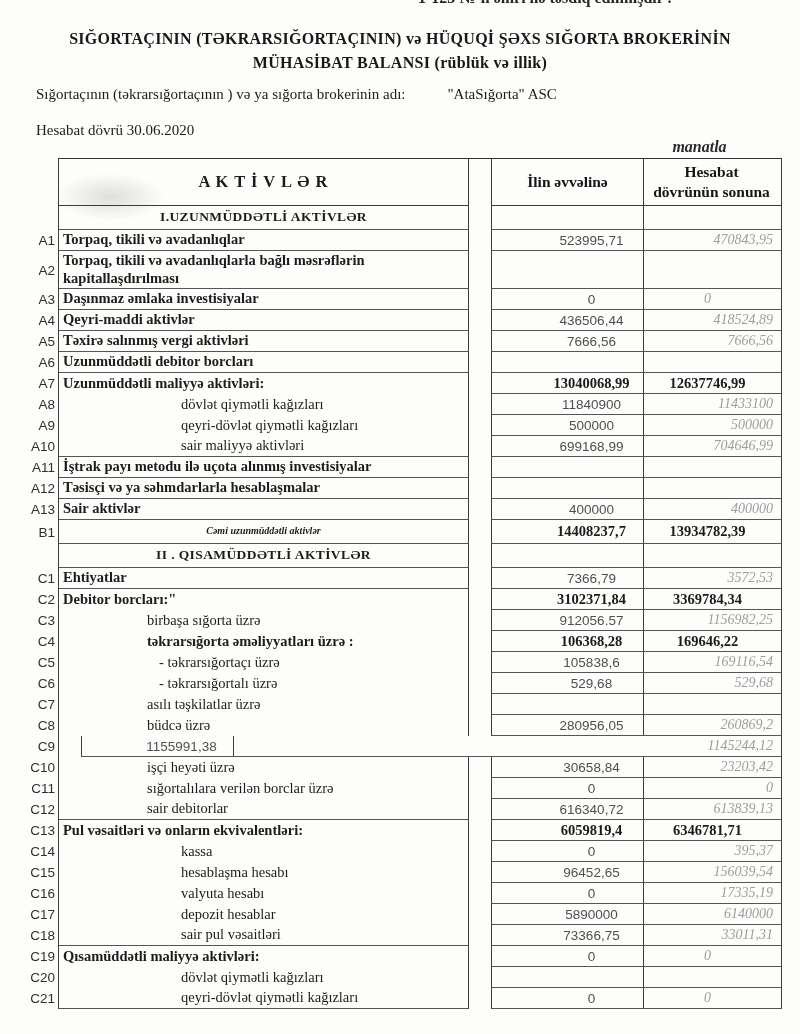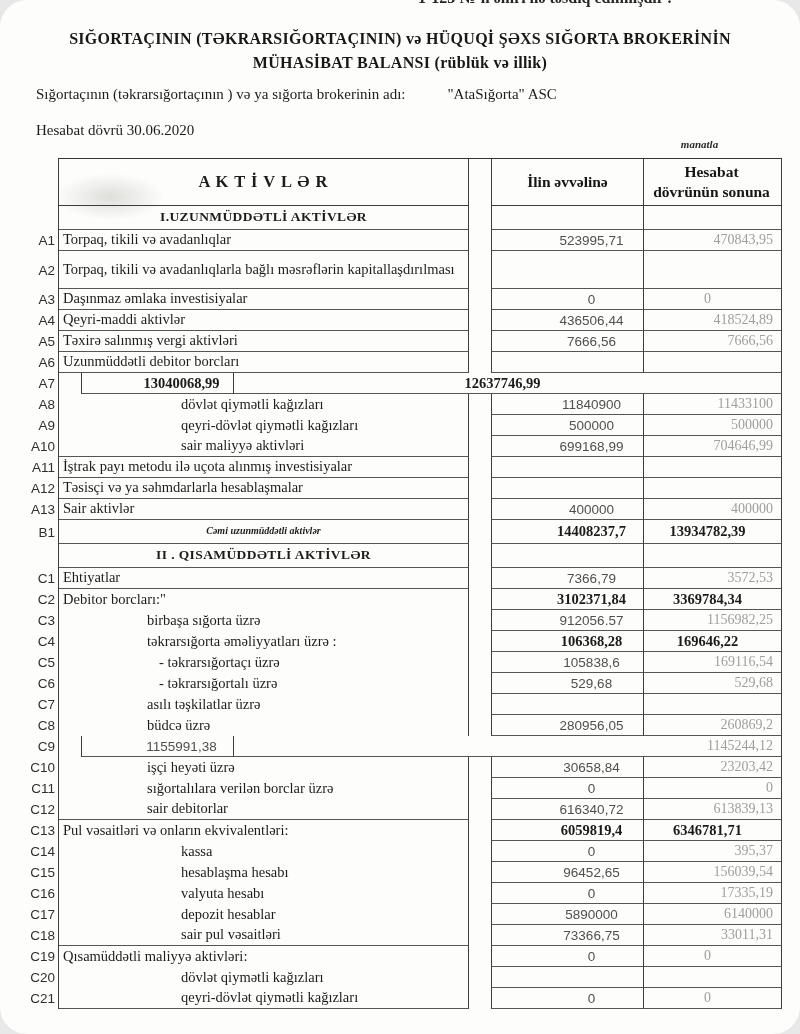--- a/index.html
+++ b/index.html
@@ -1,33 +1,33 @@
 <!DOCTYPE html>
 <html><head>
 <meta charset="utf-8">
 <style>
   html,body{margin:0;padding:0;background:#e8e8e8;}
   .page{
     position:relative;width:800px;height:1034px;margin:0 auto;
     background:#fdfdfb;overflow:hidden;
-    font-family:"Liberation Serif",serif;color:#1c1c1c;border-radius:27px;
+    font-family:"Liberation Serif",serif;color:#1c1c1c;
   }
   .top-note{
     position:absolute;top:-11px;left:418px;width:382px;
     font-weight:bold;font-size:16px;color:#262626;white-space:nowrap;
   }
   .title{
     position:absolute;top:27px;left:30px;width:740px;text-align:center;
     font-weight:bold;font-size:16px;line-height:1.5;letter-spacing:0.3px;color:#181818;
   }
   .org-line{position:absolute;top:86px;left:36px;font-size:15px;display:flex;gap:42px;white-space:nowrap;}
   .period-line{position:absolute;top:122px;left:36px;font-size:15px;}
   .manatla{
     position:absolute;top:138px;left:617px;width:165px;text-align:center;
-    font-style:italic;font-weight:bold;font-size:11px;color:#2a2a2a;
+    font-style:italic;font-weight:bold;font-size:16px;color:#2a2a2a;
   }
   .smudge{
     position:absolute;left:55px;top:173px;width:110px;height:48px;
     background:radial-gradient(ellipse at center, rgba(150,150,145,0.30), rgba(150,150,145,0) 70%);
   }
   .balance-table{position:absolute;top:158px;left:0;width:782px;}
   .trow{display:flex;margin-left:27px;}
   .h21{height:21px;} .h24{height:24px;} .h38{height:38px;} .h48{height:48px;}
   .code-cell{
     width:32px;flex:none;box-sizing:border-box;border-right:1.5px solid #3c3c3c;
@@ -58,24 +58,24 @@
   .label-cell.ln{border-bottom:1.3px solid #555;}
   .thead .label-cell,.thead .gap-cell,.thead .v1,.thead .v2{border-top:1.6px solid #343434;}
   .thead .label-cell,.thead .v1,.thead .v2{border-bottom:1.5px solid #3c3c3c;}
   .head{
     font-weight:bold;font-size:15.5px;text-align:center;justify-content:center;
     line-height:1.3;color:#161616;padding:0 8px;
   }
   .head-assets{justify-content:center;font-weight:bold;font-size:16.5px;letter-spacing:1px;}
   .sec-label{justify-content:center;font-weight:bold;font-size:13.5px;letter-spacing:0.4px;}
   .total-label{justify-content:center;font-weight:bold;font-style:italic;font-size:10px;}
-  .lb{font-weight:normal;}
+  .lb{font-weight:bold;}
   .ind1{padding-left:88px;} .ind2{padding-left:100px;} .ind3{padding-left:122px;}
   .num1{font-family:"Liberation Sans",sans-serif;font-size:13.5px;color:#4f4f4f;}
-  .num2{font-size:14px;color:#9e9e9e;}
+  .num2{font-size:14px;color:#9e9e9e;font-style:italic;}
   .numb{font-weight:bold;font-size:14.5px;color:#1b1b1b;}
 </style>
 </head>
 <body>
 
 <div class="page">
 
   <div class="top-note">1-125 №-li əmri ilə təsdiq edilmişdir .</div>
 
   <div class="title">
@@ -165,20 +165,21 @@
           </div>
           <div class="label-cell ln lb">Uzunmüddətli debitor borcları</div>
           <div class="gap-cell"></div>
           <div class="v1 num1"></div>
           <div class="v2 num2"></div>
         </div>
         <div class="trow h21">
           <div class="code-cell">
             <span class="code">A7</span>
           </div>
+          <div class="label-cell lb">Uzunmüddətli maliyyə aktivləri:</div>
           <div class="gap-cell"></div>
           <div class="v1 numb">13040068,99</div>
           <div class="v2 numb center">12637746,99</div>
         </div>
         <div class="trow h21">
           <div class="code-cell">
             <span class="code">A8</span>
           </div>
           <div class="label-cell ind3">dövlət qiymətli kağızları</div>
           <div class="gap-cell"></div>

